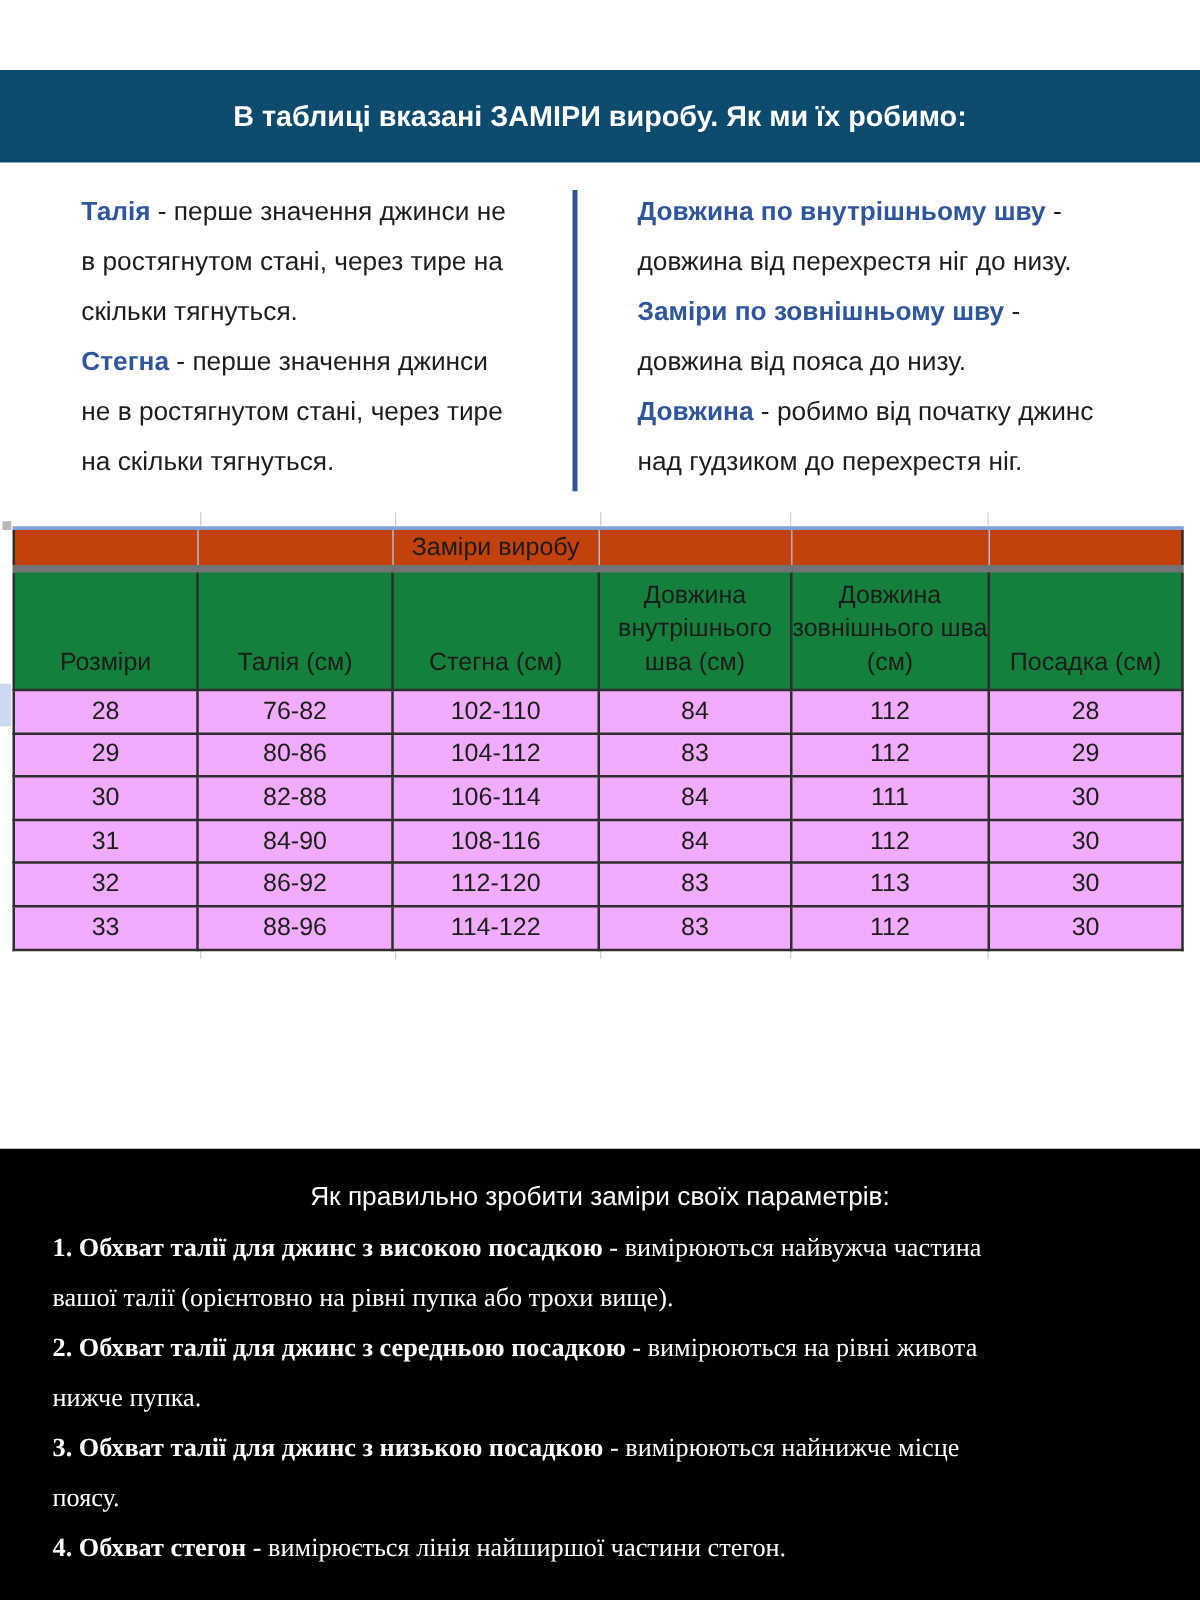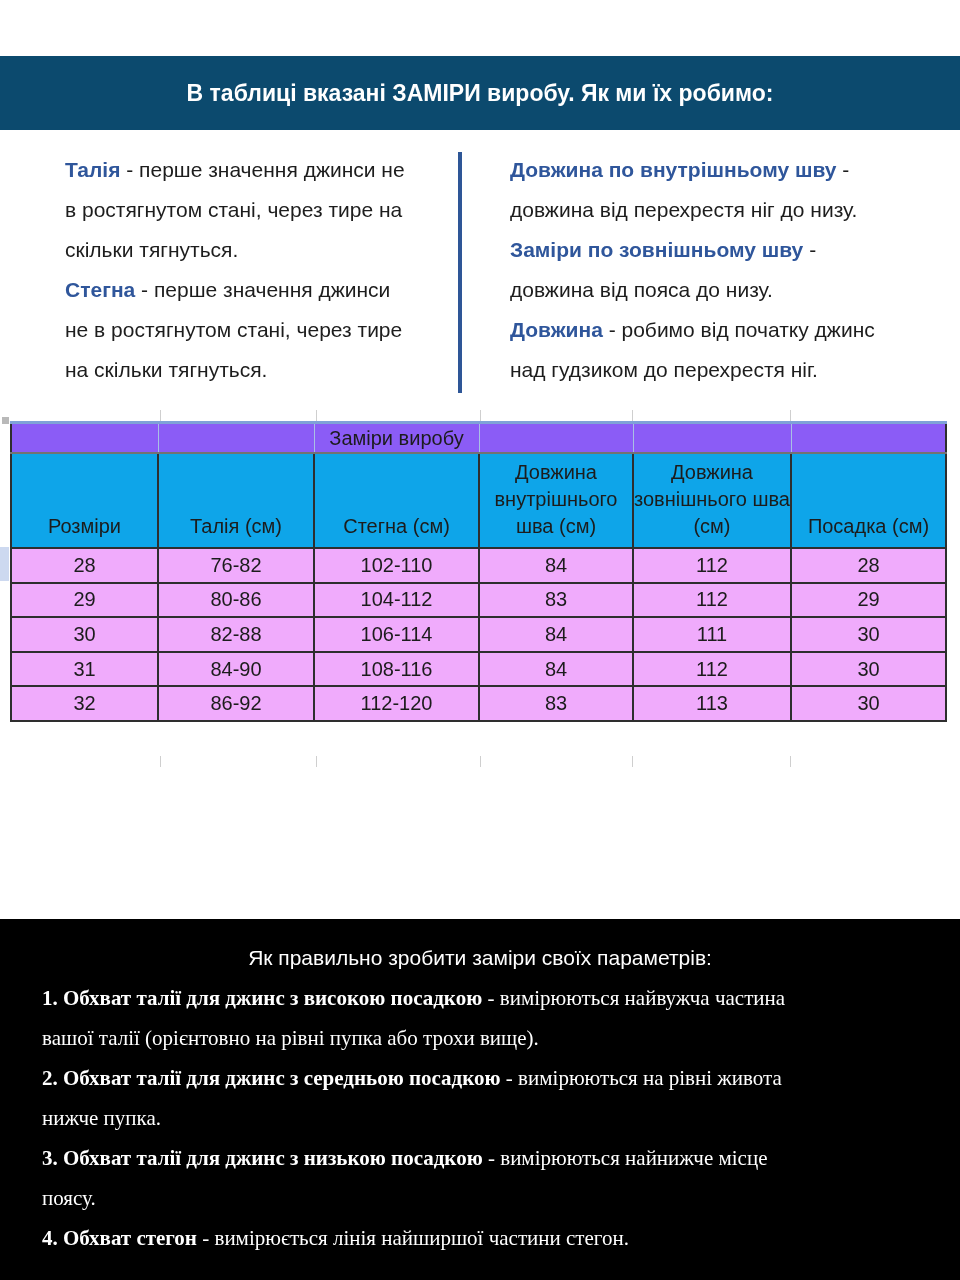--- a/index.html
+++ b/index.html
@@ -55,30 +55,30 @@
     position: absolute; top: 421px; left: 10px;
     width: 935px;
     border-collapse: collapse; table-layout: fixed;
     border: 2px solid #2e2e2e;
     border-top: 3px solid #7fa1d8;
     font-size: 20px; color: #1c1c1c;
   }
   .size-table td, .size-table th { border: 2px solid #2e2e2e; padding: 0; }
   .size-table .merge-row th {
     height: 28px;
-    background: #8b5cf6;
+    background: #c2410c;
     border-left: 1px solid #a9c0e4; border-right: 1px solid #a9c0e4;
-    border-bottom: 2px solid #737373;
+    border-bottom: 6px solid #737373;
     font-weight: normal; text-align: center; vertical-align: middle;
   }
   .size-table .merge-row th:first-child { border-left: 2px solid #2e2e2e; }
   .size-table .merge-row th:last-child  { border-right: 2px solid #2e2e2e; }
   .size-table .head-row th {
     height: 86px;
-    background: #0ea5e9;
+    background: #15803d;
     font-weight: normal; text-align: center; vertical-align: bottom;
     padding-bottom: 7px; line-height: 27px;
   }
   .size-table tbody td {
     height: 32.6px;
     text-align: center; vertical-align: middle;
     background: #f0abfc;
   }
 
   
@@ -198,20 +198,28 @@
       <td>30</td>
     </tr>
     <tr>
       <td>32</td>
       <td>86-92</td>
       <td>112-120</td>
       <td>83</td>
       <td>113</td>
       <td>30</td>
     </tr>
+    <tr>
+      <td>33</td>
+      <td>88-96</td>
+      <td>114-122</td>
+      <td>83</td>
+      <td>112</td>
+      <td>30</td>
+    </tr>
   </tbody>
 </table>
 
 <div class="bottom">
   <div class="bottom-title">Як правильно зробити заміри своїх параметрів:</div>
   <div class="bottom-items">
     <div><span class="item-label">1. Обхват талії для джинс з високою посадкою</span><span> - вимірюються найвужча частина</span></div>
     <div>вашої талії (орієнтовно на рівні пупка або трохи вище).</div>
     <div><span class="item-label">2. Обхват талії для джинс з середньою посадкою</span><span> - вимірюються на рівні живота</span></div>
     <div>нижче пупка.</div>

